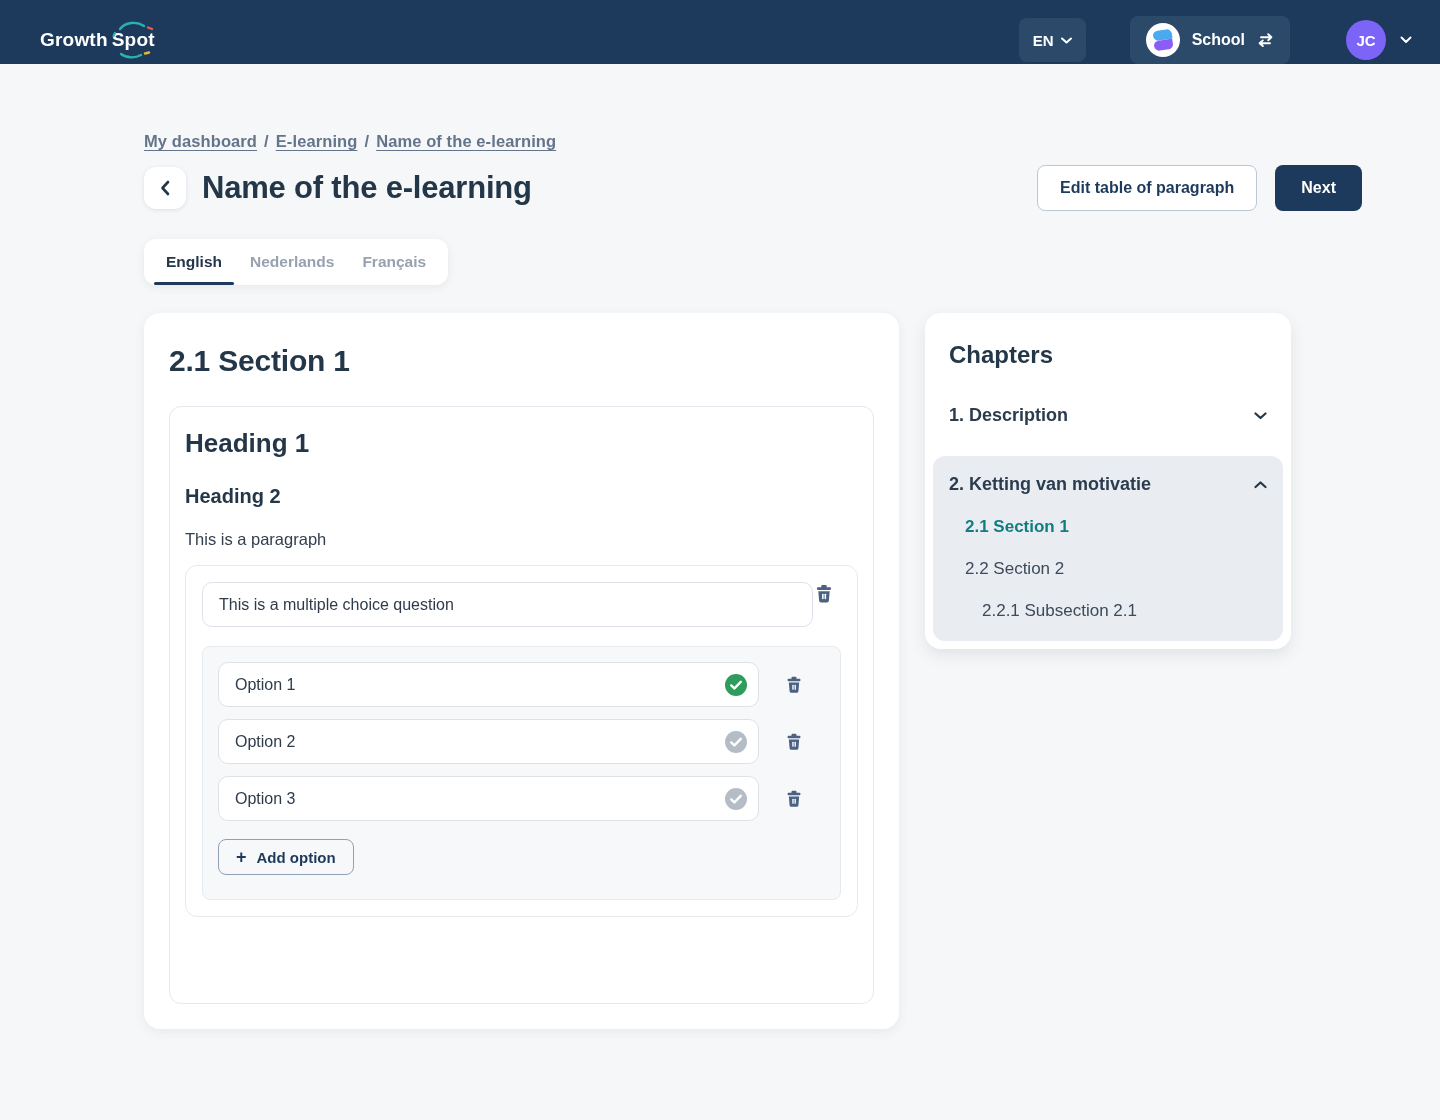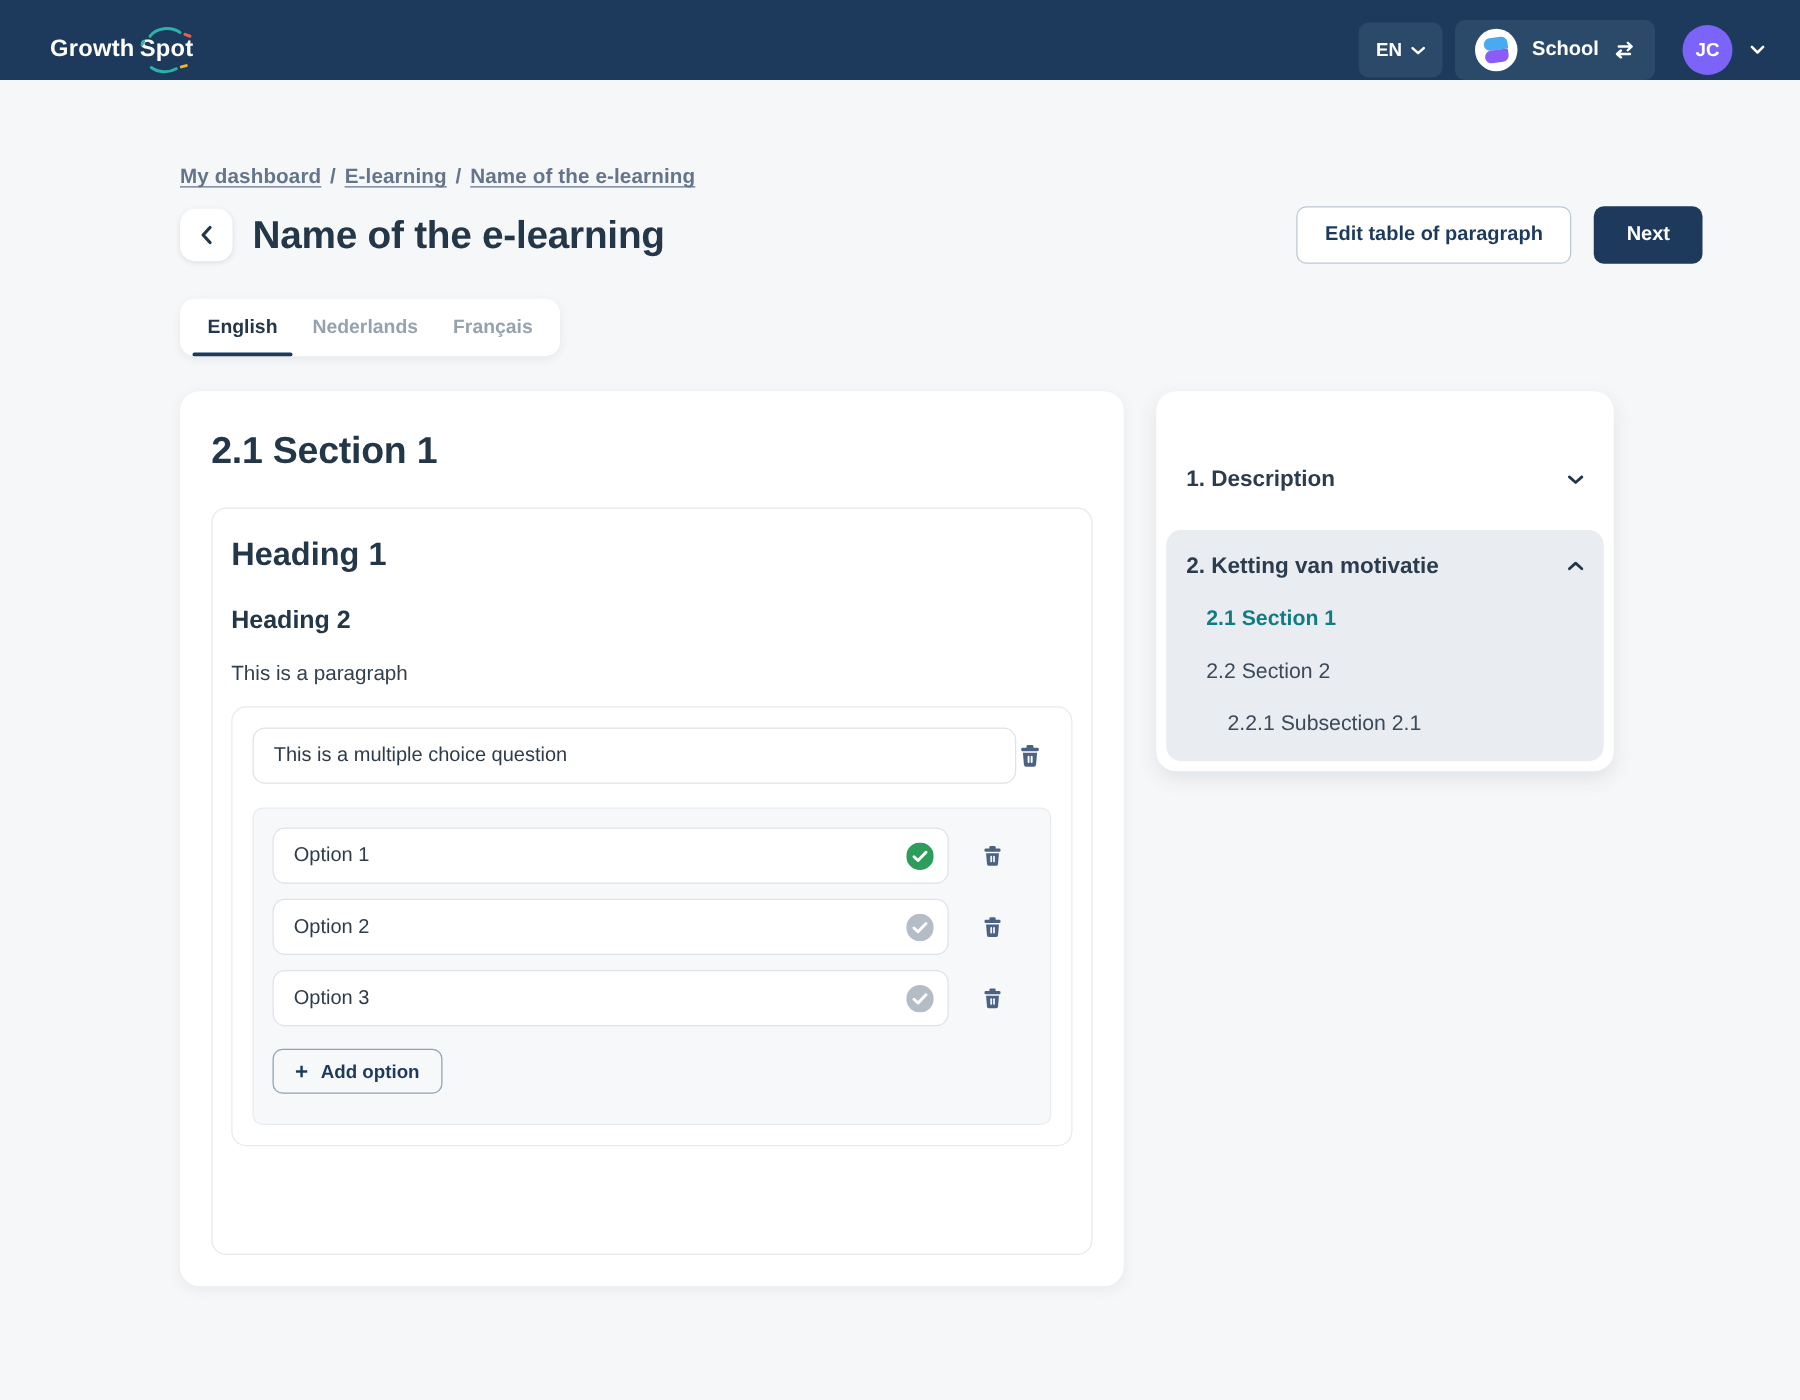--- a/index.html
+++ b/index.html
@@ -10,21 +10,21 @@
   }
 
   
   .navbar {
     height:64px; background:#1d3a5c; display:flex; align-items:center;
     padding:16px 28px 0 40px;
   }
   .logo { display:flex; align-items:center; color:#fff; font-weight:800; font-size:19px; letter-spacing:.2px; }
   .logo .spot-wrap { position:relative; display:inline-block; margin-left:4px; }
   .logo svg.arcs { position:absolute; left:-4px; top:-13px; width:52px; height:46px; pointer-events:none; }
-  .nav-right { margin-left:auto; display:flex; align-items:center; }
+  .nav-right { margin-left:auto; display:flex; align-items:center;gap:34px; }
   .nav-pill {
     background:#2b4a6a; border-radius:8px; color:#fff; display:flex; align-items:center;
     cursor:pointer; border:none;
   }
   .lang-btn { height:44px; padding:0 14px; gap:7px; font-size:15px; font-weight:800; }
   .school-btn { height:48px; padding:0 16px; gap:12px; margin-left:10px; font-size:16px; font-weight:800; }
   .school-icon {
     width:34px; height:34px; border-radius:50%; background:#fff; position:relative; overflow:hidden;
   }
   .school-icon .leaf1 { position:absolute; left:7px; top:7px; width:19px; height:10px; background:#49aaf2; border-radius:10px 10px 2px 10px; transform:rotate(-8deg); }
@@ -84,21 +84,21 @@
   }
   .section-title { font-size:30px; font-weight:800; color:#233749; margin:6px 0 0 0; letter-spacing:-.2px; }
   .inner-card {
     margin-top:28px; border:1px solid #e4e8ee; border-radius:12px; padding:15px 15px 86px 15px;
   }
   .h1 { font-size:26px; font-weight:800; color:#233749; margin-top:6px; }
   .h2 { font-size:20px; font-weight:800; color:#233749; margin-top:26px; }
   .para { font-size:16.5px; color:#33404e; margin-top:22px; }
 
   .question-panel { margin-top:16px; border:1px solid #e7eaef; border-radius:12px; padding:16px; }
-  .q-row { display:flex; align-items:center; gap:0; padding-right:6px; }
+  .q-row { display:flex; align-items:flex-start; gap:0; padding-right:6px; }
   .text-input {
     height:45px; border:1px solid #dde2e9; border-radius:10px; background:#fff;
     font-family:inherit; font-size:16px; color:#2e3b4a; padding:0 16px; outline:none; width:100%;
   }
   .q-row .input-wrap { flex:1; }
   .icon-btn { background:none; border:none; cursor:pointer; padding:0; display:flex; align-items:center; }
 
   .options-panel {
     margin-top:19px; background:#f7f8fa; border:1px solid #e7eaef; border-radius:8px;
     padding:15px 36px 24px 15px;
@@ -295,20 +295,21 @@
             <button class="add-option-btn">
               <span class="plus">+</span>
               <span>Add option</span>
             </button>
           </div>
         </div>
       </div>
     </section>
 
     <aside class="chapters-card">
+      <h3 class="chapters-title">Chapters</h3>
 
       <div class="chapter-row first">
         <span class="chapter-label">1. Description</span>
         <svg width="13" height="8" viewBox="0 0 13 8">
             <path d="M1.5 1.5 L6.5 6 L11.5 1.5" stroke="#233749" stroke-width="2.2" fill="none" stroke-linecap="round" stroke-linejoin="round"></path>
           </svg>
       </div>
 
       <div class="chapter-group">
         <div class="chapter-row">

